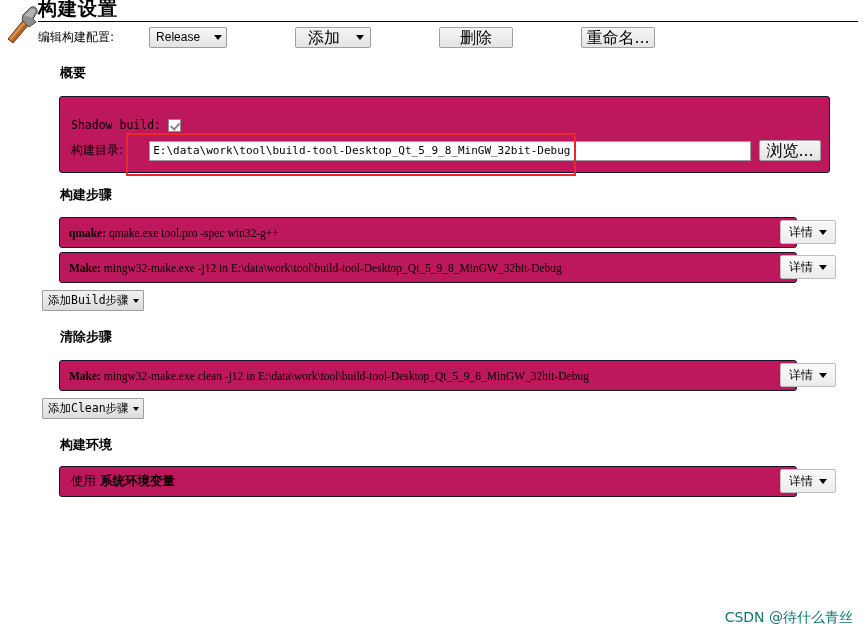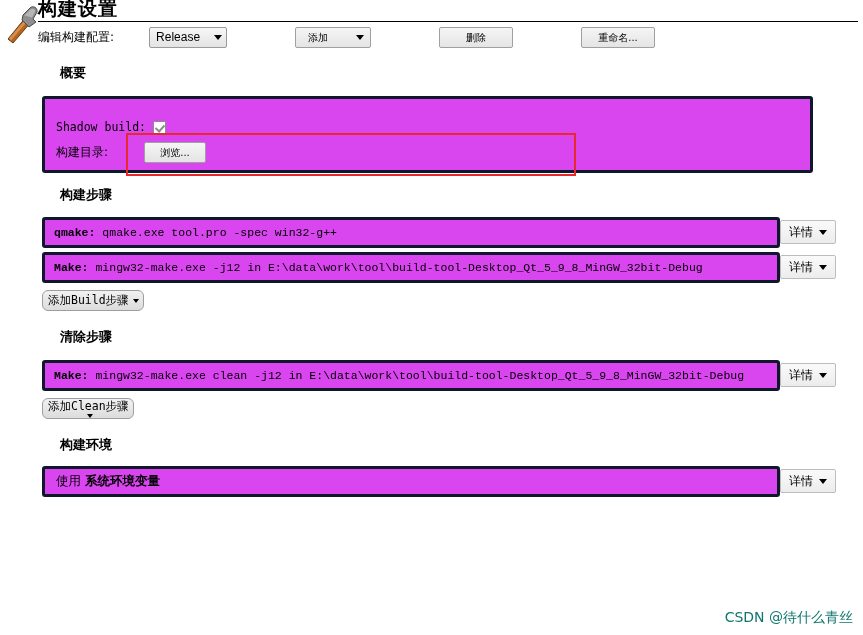--- a/index.html
+++ b/index.html
@@ -56,21 +56,21 @@
   }
   .cfg-label {
     font-family: "DejaVu Sans", sans-serif;
     font-size: 12px;
     color: #000;
     white-space: nowrap;
     margin-right: 5px;
   }
   .qt-button {
     font-family: "DejaVu Sans", sans-serif;
-    font-size: 10px;
+    font-size: 16px;
     background: linear-gradient(#f5f5f5, #e4e4e4);
     border: 1px solid #a0a0a0;
     border-radius: 2px;
     color: #000;
     height: 21px;
     line-height: 19px;
     box-sizing: border-box;
     padding: 0 8px;
     text-align: right;
     white-space: nowrap;
@@ -116,24 +116,25 @@
     font-family: "DejaVu Sans", sans-serif;
     font-size: 13px;
     font-weight: bold;
     color: #000;
     white-space: nowrap;
   }
 
   
   .panel {
     position: absolute;
-    background: #d946ef;
-    border: 3px solid #0f172a;
+    background: #be185d;
+    border: 1px solid #0f172a;
     border-radius: 3px;
     box-sizing: border-box;
+    margin-left: 17px;
   }
 
   
   #summary-panel {
     left: 42px;
     top: 96px;
     width: 771px;
     height: 77px;
   }
   #shadow-row {
@@ -205,21 +206,21 @@
 
   
   .step-panel {
     height: 31px;
     left: 42px;
     width: 738px;
     display: flex;
     align-items: center;
   }
   .step-text {
-    font-family: Liberation Mono, monospace;
+    font-family: Liberation Serif, serif;
     font-size: 11.5px;
     color: #000;
     white-space: nowrap;
     padding-left: 9px;
   }
   .step-text b { font-weight: bold; }
 
   .details-button {
     position: absolute;
     width: 56px;
@@ -239,21 +240,21 @@
   .details-button .caret { margin-left: 6px; }
 
   .add-step-button {
     position: absolute;
     left: 42px;
     height: 21px;
     font-family: "DejaVu Sans Mono", monospace;
     font-size: 11.5px;
     background: linear-gradient(#f1f1f1, #dcdcdc);
     border: 1px solid #9e9e9e;
-    border-radius: 6px;
+    border-radius: 1px;
     box-sizing: border-box;
     display: flex;
     align-items: center;
     padding: 0 4px 0 5px;
     cursor: default;
     white-space: nowrap;
   }
   .add-step-button .caret {
     margin-left: 4px;
     border-left-width: 3.5px;
@@ -332,20 +333,21 @@
 </div>
 
 <div class="section-heading" style="top:64px;">概要</div>
 <div class="panel" id="summary-panel">
   <div id="shadow-row">
     <span class="mono-label">Shadow build:</span>
     <span id="shadow-checkbox"></span>
   </div>
   <div id="builddir-row">
     <span id="builddir-label">构建目录:</span>
+    <div id="builddir-input">E:\data\work\tool\build-tool-Desktop_Qt_5_9_8_MinGW_32bit-Debug</div>
     <div class="qt-button" id="browse-button">浏览...</div>
   </div>
 </div>
 
 <div class="section-heading" style="top:186px;">构建步骤</div>
 
 <div class="panel step-panel" style="top:217px;">
   <span class="step-text">
     <b>qmake:</b>
     <span>qmake.exe tool.pro -spec win32-g++</span>
@@ -378,21 +380,21 @@
   <span class="step-text">
     <b>Make:</b>
     <span>mingw32-make.exe clean -j12 in E:\data\work\tool\build-tool-Desktop_Qt_5_9_8_MinGW_32bit-Debug</span>
   </span>
 </div>
 <div class="details-button" style="left:780px; top:363px;">
   <span>详情</span>
   <span class="caret"></span>
 </div>
 
-<div class="add-step-button" style="top:398px;flex-direction:column;">
+<div class="add-step-button" style="top:398px;">
   <span>添加Clean步骤</span>
   <span class="caret"></span>
 </div>
 
 <div class="section-heading" style="top:436px;">构建环境</div>
 
 <div class="panel" id="env-panel">
   <span id="env-text">
     <span>使用</span>
     <span class="strong">系统环境变量</span>

